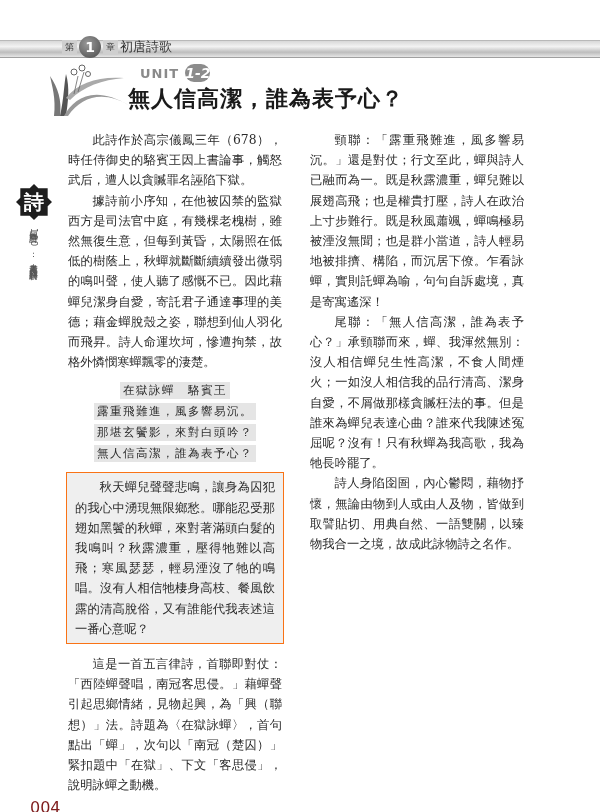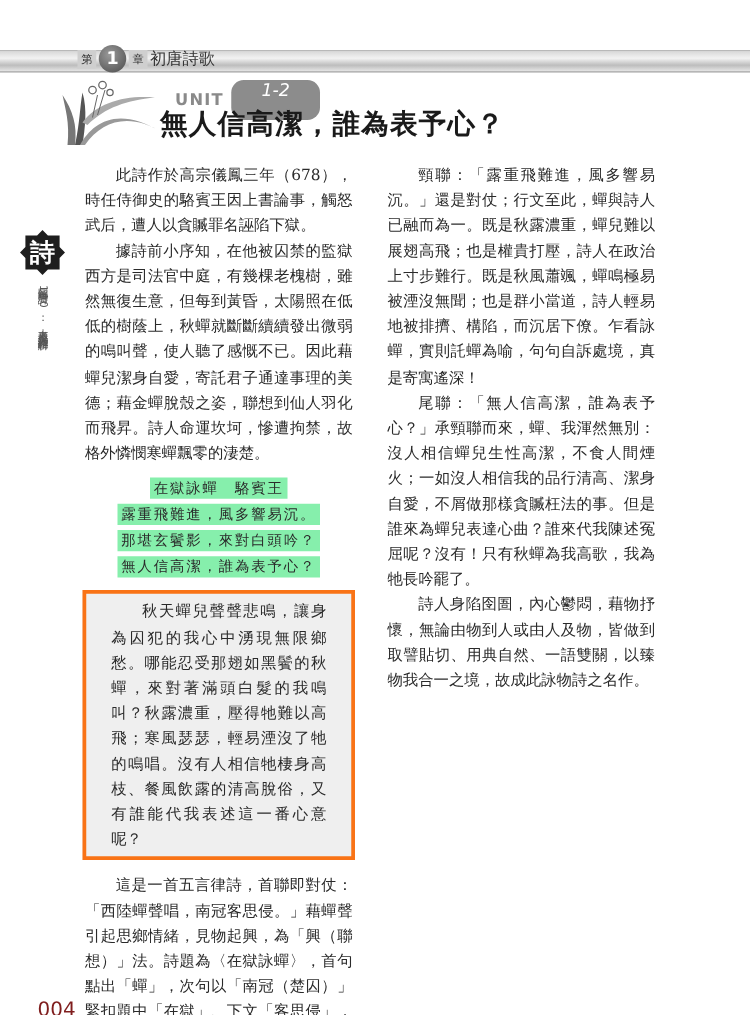--- a/index.html
+++ b/index.html
@@ -11,36 +11,36 @@
   .chap { position:absolute; top:36px; left:62px; height:22px; display:flex; align-items:center;
     font-family:"DejaVu Sans", sans-serif; }
   .chap .di, .chap .zhang { font-size:9px; color:#333; background:#cfcfcf; padding:1px 3px; }
   .chap .num { width:22px; height:22px; border-radius:50%; background:radial-gradient(circle at 40% 35%,#9a9a9a,#4a4a4a);
     color:#fff; font-weight:bold; font-size:14px; display:flex; align-items:center; justify-content:center; margin:0 2px; }
   .chap .title { margin-left:2px; font-size:13px; color:#333; }
   .orchid { position:absolute; left:44px; top:58px; width:90px; height:60px; }
   .unit { position:absolute; left:140px; top:64px; display:flex; align-items:center;
     font-family:"DejaVu Sans", sans-serif; }
   .unit .lbl { font-size:13px; font-weight:bold; color:#8a8a8a; letter-spacing:1px; }
-  .unit .badge { margin-left:6px; background:#8c8c8c; color:#fff; font-style:italic; font-weight:normal;
-    font-size:14px; padding:0 24px; border-radius:10px; height:32px; line-height:18px; }
+  .unit .badge { margin-left:6px; background:#8c8c8c; color:#fff; font-style:italic; font-weight:bold;
+    font-size:14px; padding:0 0; border-radius:10px; height:18px; line-height:18px; }
   .main-title { position:absolute; left:128px; top:84px; font-family:"DejaVu Sans", sans-serif;
     font-weight:bold; font-size:22px; color:#1a1a1a; letter-spacing:1px; }
   .side { position:absolute; left:14px; top:184px; width:40px; display:flex; flex-direction:column; align-items:center; }
   .emblem { width:36px; height:36px; background:#1e1e1e; color:#fff; display:flex; align-items:center; justify-content:center;
     font-size:20px; font-weight:bold; clip-path:polygon(50% 0,62% 12%,88% 12%,88% 38%,100% 50%,88% 62%,88% 88%,62% 88%,50% 100%,38% 88%,12% 88%,12% 62%,0 50%,12% 38%,12% 12%,38% 12%); }
   .side-text { margin-top:4px; writing-mode:vertical-rl; font-family:"DejaVu Sans", sans-serif; font-size:8.5px; color:#555; letter-spacing:1px; }
   .col { position:absolute; font-size:12.3px; line-height:20.2px; text-align:justify; }
   .col p { margin:0; text-indent:2em; }
   .col p.noindent { text-indent:0; }
   .left { left:68px; top:130px; width:214px; }
   .right { left:310px; top:130px; width:214px; }
   .poem { margin:8px 0 8px 0; display:flex; flex-direction:column; align-items:center; }
-  .poem .line { background:#86efac; padding:0 3px; margin:2px 0; font-size:11.5px; line-height:17px; letter-spacing:1.5px; }
-  .translation { border:3px solid #f97316; background:#efefef; padding:4px 20px; margin:6px -2px 10px -2px; }
+  .poem .line { background:#e5e5e5; padding:0 3px; margin:2px 0; font-size:11.5px; line-height:17px; letter-spacing:1.5px; }
+  .translation { border:1px solid #f97316; background:#efefef; padding:4px 8px; margin:6px -2px 10px -2px; }
   .translation p { text-indent:2em; }
   .page-num { position:absolute; left:30px; top:773px; font-family:"DejaVu Sans", sans-serif; font-size:16px; color:#7f1d1d;margin-top:25px; }
 </style>
 </head>
 <body>
 
 <div class="header-bar"></div>
 <div class="chap">
   <span class="di">第</span>
   <span class="num">1</span>

